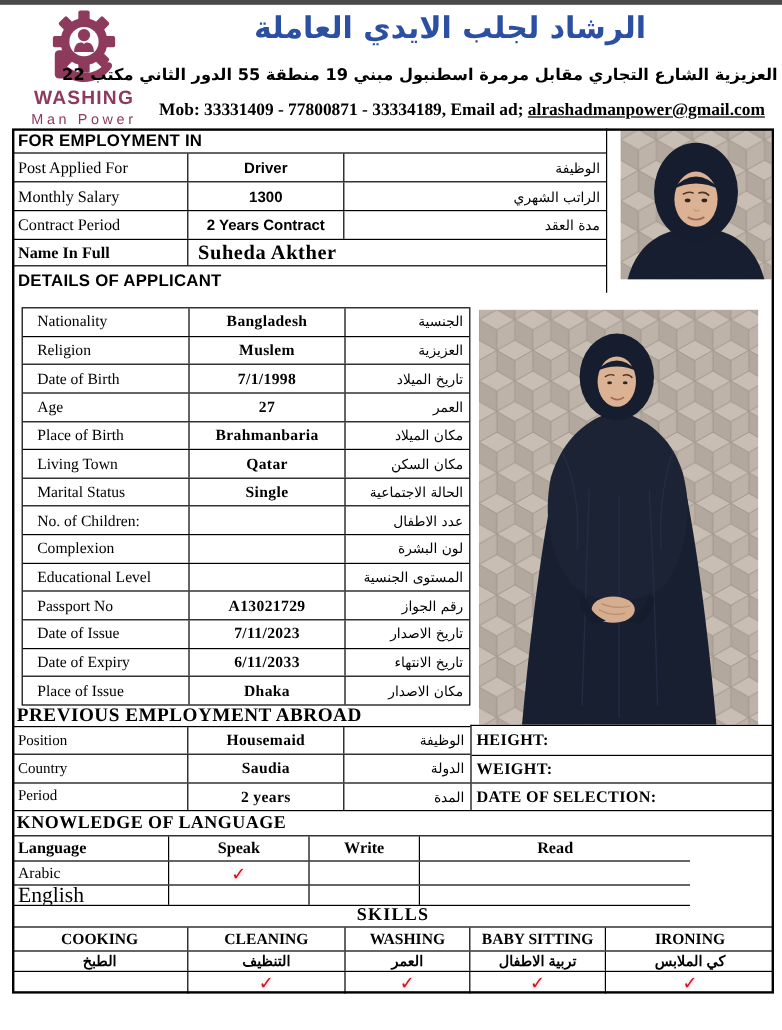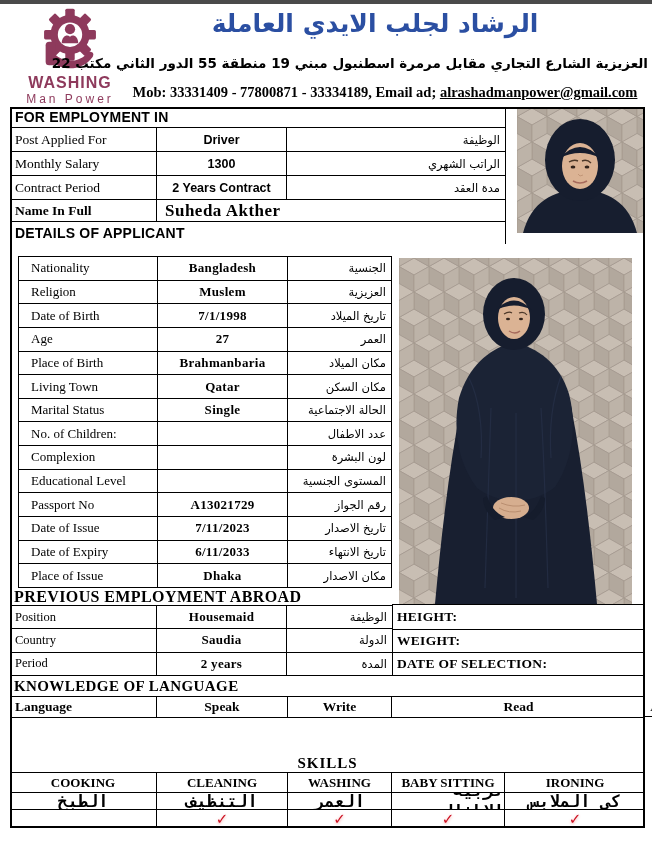--- a/index.html
+++ b/index.html
@@ -16,21 +16,21 @@
   .vser{justify-content:center;font-weight:bold;font-size:13px;letter-spacing:.3px}
   .ar{direction:rtl;justify-content:flex-start;padding-right:5px;
       font-family:"DejaVu Sans",sans-serif;font-size:11.5px}
   .sechead{font-family:"Liberation Sans",sans-serif;font-weight:bold;font-size:14px;
            display:flex;align-items:center;padding-left:5px;letter-spacing:.2px}
   .serhead{font-weight:bold;font-size:15.5px;display:flex;align-items:center;padding-left:4px;letter-spacing:.4px}
   .phys{font-weight:bold;font-size:13.5px;padding-left:4px;letter-spacing:.3px}
   .cen{justify-content:center}
   .langhead{font-weight:bold;font-size:13.5px}
   .sk-en{font-weight:bold;font-size:13px;justify-content:center}
-  .sk-ar{font-weight:bold;font-family:Liberation Mono, monospace;font-size:17px;justify-content:center;direction:rtl}
+  .sk-ar{font-weight:bold;font-family:Liberation Sans, sans-serif;font-size:12px;justify-content:center;direction:rtl}
   .check{color:#cc1122;font-family:"DejaVu Sans",sans-serif;font-weight:bold;font-size:15px;
          text-shadow:0 1px 3px rgba(245,160,160,.95)}
   .brand{color:#8e3a5c;font-family:"Liberation Sans",sans-serif;text-align:center}
 </style>
 </head>
 <body>
 
 <div id="canvas">
 
   <div class="abs" style="left:0;top:0;width:652px;height:4px;background:#4a4a4a"></div>
@@ -270,21 +270,21 @@
 
   <div class="abs" style="left:392px;top:604px;width:253px;height:71px;border-left:1px solid #000;border-top:1px solid #000;
               display:flex;flex-direction:column">
     <div class="cell bb phys" style="flex:1.1">HEIGHT:</div>
     <div class="cell bb phys" style="flex:1">WEIGHT:</div>
     <div class="cell phys" style="flex:1">DATE OF SELECTION:</div>
   </div>
 
   <div class="abs serhead bb" style="left:10px;top:675px;width:635px;height:22px;border-top:1px solid #000;font-size:15px">KNOWLEDGE OF LANGUAGE</div>
 
-  <div class="abs" style="left:10px;top:697px;width:565px;height:58px;display:flex;flex-direction:row">
+  <div class="abs" style="left:10px;top:697px;width:565px;height:58px;display:flex;flex-direction:column">
     <div class="row bb" style="height:21px">
       <div class="cell br langhead" style="width:147px;padding-left:5px">Language</div>
       <div class="cell br langhead cen" style="width:131px">Speak</div>
       <div class="cell br langhead cen" style="width:104px">Write</div>
       <div class="cell langhead cen" style="width:253px">Read</div>
     </div>
     <div class="row bb" style="height:20px">
       <div class="cell br" style="width:147px;padding-left:5px;font-size:13px">Arabic</div>
       <div class="cell br cen check" style="width:131px">✓</div>
       <div class="cell br cen check" style="width:104px"></div>

